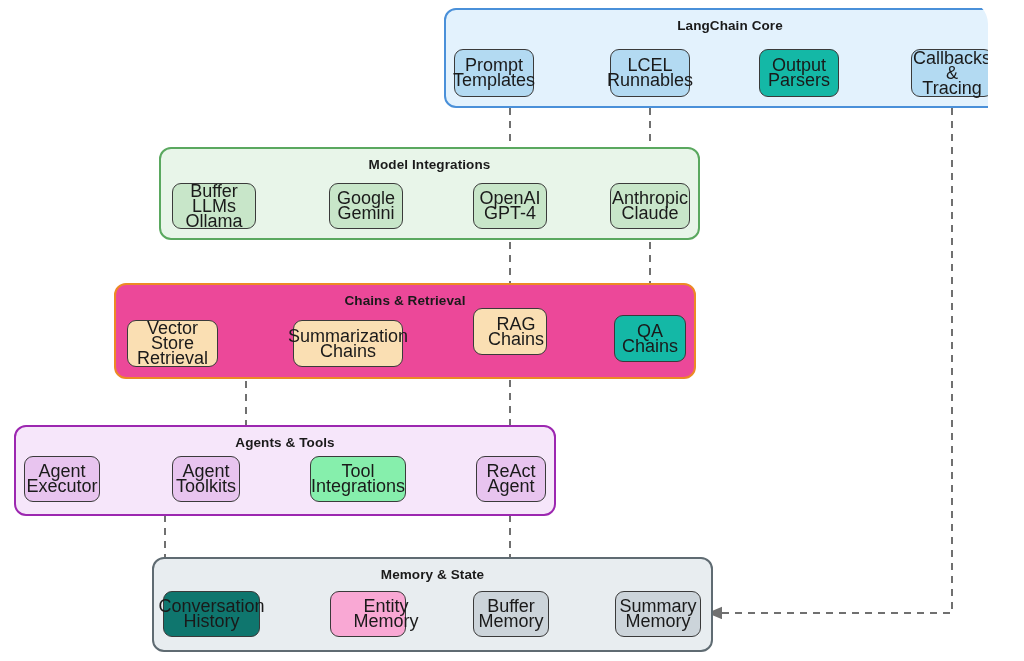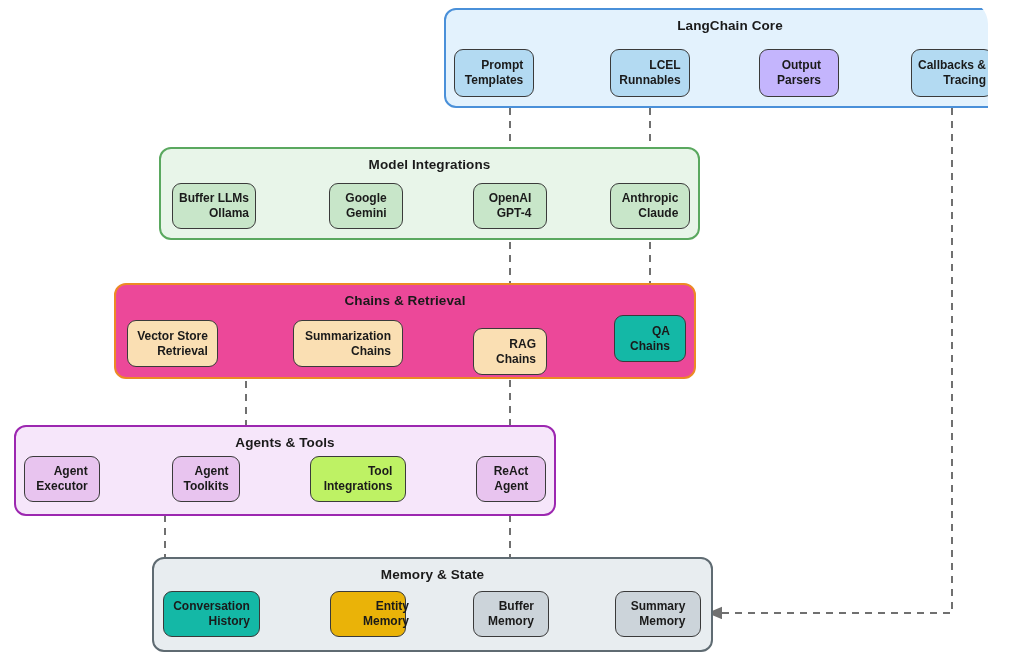--- a/index.html
+++ b/index.html
@@ -45,26 +45,25 @@
     letter-spacing: 0.1px;
   }
   .node {
     position: absolute;
     box-sizing: border-box;
     border: 1.6px solid #3a3a3a;
     border-radius: 9px;
     display: flex;
     align-items: center;
     justify-content: center;
-    text-align: right;
-    font-size: 12px;
+    text-align: center;
+    font-size: 18px;
     line-height: 15px;
     color: #1a1a1a;
     white-space: pre-line;
-    font-weight: bold;
   }
 </style>
 </head>
 <body>
 
 <div id="canvas">
   <svg id="edges" xmlns="http://www.w3.org/2000/svg">
     <defs>
       <marker id="arrowhead" markerWidth="9" markerHeight="9" refX="7.2" refY="3.2" orient="auto" markerUnits="strokeOnUse">
         <path d="M 0 0 L 7.6 3.2 L 0 6.4 z" fill="#707070"></path>
@@ -84,21 +83,21 @@
       </g>
   </svg>
   <div id="groups-layer">
       <div class="group" style="left: 444px; top: 8px; width: 572px; height: 100px; background: rgb(227, 242, 253); border-color: rgb(74, 144, 217);">
         <div class="group-title">LangChain Core</div>
       </div>
       <div class="node" style="left: 454px; top: 49px; width: 80px; height: 48px; background: rgb(179, 218, 242);">Prompt
 Templates</div>
       <div class="node" style="left: 610px; top: 49px; width: 80px; height: 48px; background: rgb(179, 218, 242);">LCEL
 Runnables</div>
-      <div class="node" style="left: 759px; top: 49px; width: 80px; height: 48px; background: #c4b5fd;">Output
+      <div class="node" style="left: 759px; top: 49px; width: 80px; height: 48px; background: #14b8a6;">Output
 Parsers</div>
       <div class="node" style="left: 911px; top: 49px; width: 82px; height: 48px; background: rgb(179, 218, 242);">Callbacks &amp;
 Tracing</div>
       <div class="group" style="left: 159px; top: 147px; width: 541px; height: 93px; background: rgb(232, 245, 233); border-color: rgb(90, 168, 95);">
         <div class="group-title">Model Integrations</div>
       </div>
       <div class="node" style="left: 172px; top: 183px; width: 84px; height: 46px; background: rgb(200, 230, 201);">Buffer LLMs
 Ollama</div>
       <div class="node" style="left: 329px; top: 183px; width: 74px; height: 46px; background: rgb(200, 230, 201);">Google
 Gemini</div>
@@ -106,40 +105,40 @@
 GPT-4</div>
       <div class="node" style="left: 610px; top: 183px; width: 80px; height: 46px; background: rgb(200, 230, 201);">Anthropic
 Claude</div>
       <div class="group" style="left: 114px; top: 283px; width: 582px; height: 96px; background: #ec4899; border-color: rgb(236, 138, 37);">
         <div class="group-title">Chains &amp; Retrieval</div>
       </div>
       <div class="node" style="left: 127px; top: 320px; width: 91px; height: 47px; background: rgb(250, 223, 179);">Vector Store
 Retrieval</div>
       <div class="node" style="left: 293px; top: 320px; width: 110px; height: 47px; background: rgb(250, 223, 179);">Summarization
 Chains</div>
-      <div class="node" style="left: 473px; top: 328px; width: 74px; height: 47px; background: rgb(250, 223, 179); padding-left: 12px;">RAG
+      <div class="node" style="left: 473px; top: 308px; width: 74px; height: 47px; background: rgb(250, 223, 179); padding-left: 12px;">RAG
 Chains</div>
       <div class="node" style="left: 614px; top: 315px; width: 72px; height: 47px; background: #14b8a6;">QA
 Chains</div>
       <div class="group" style="left: 14px; top: 425px; width: 542px; height: 91px; background: rgb(246, 230, 250); border-color: rgb(156, 39, 176);">
         <div class="group-title">Agents &amp; Tools</div>
       </div>
       <div class="node" style="left: 24px; top: 456px; width: 76px; height: 46px; background: rgb(232, 196, 239);">Agent
 Executor</div>
       <div class="node" style="left: 172px; top: 456px; width: 68px; height: 46px; background: rgb(232, 196, 239);">Agent
 Toolkits</div>
-      <div class="node" style="left: 310px; top: 456px; width: 96px; height: 46px; background: #bef264;">Tool
+      <div class="node" style="left: 310px; top: 456px; width: 96px; height: 46px; background: #86efac;">Tool
 Integrations</div>
       <div class="node" style="left: 476px; top: 456px; width: 70px; height: 46px; background: rgb(232, 196, 239);">ReAct
 Agent</div>
       <div class="group" style="left: 152px; top: 557px; width: 561px; height: 95px; background: rgb(232, 237, 240); border-color: rgb(95, 107, 114); padding-left: 44px;">
         <div class="group-title">Memory &amp; State</div>
       </div>
-      <div class="node" style="left: 163px; top: 591px; width: 97px; height: 46px; background: #14b8a6;">Conversation
+      <div class="node" style="left: 163px; top: 591px; width: 97px; height: 46px; background: #0f766e;">Conversation
 History</div>
-      <div class="node" style="left: 330px; top: 591px; width: 76px; height: 46px; background: #eab308; padding-left: 36px;">Entity
+      <div class="node" style="left: 330px; top: 591px; width: 76px; height: 46px; background: #f9a8d4; padding-left: 36px;">Entity
 Memory</div>
       <div class="node" style="left: 473px; top: 591px; width: 76px; height: 46px; background: rgb(204, 212, 218);">Buffer
 Memory</div>
       <div class="node" style="left: 615px; top: 591px; width: 86px; height: 46px; background: rgb(204, 212, 218);">Summary
 Memory</div>
     </div>
 </div>
 
 </body></html>

